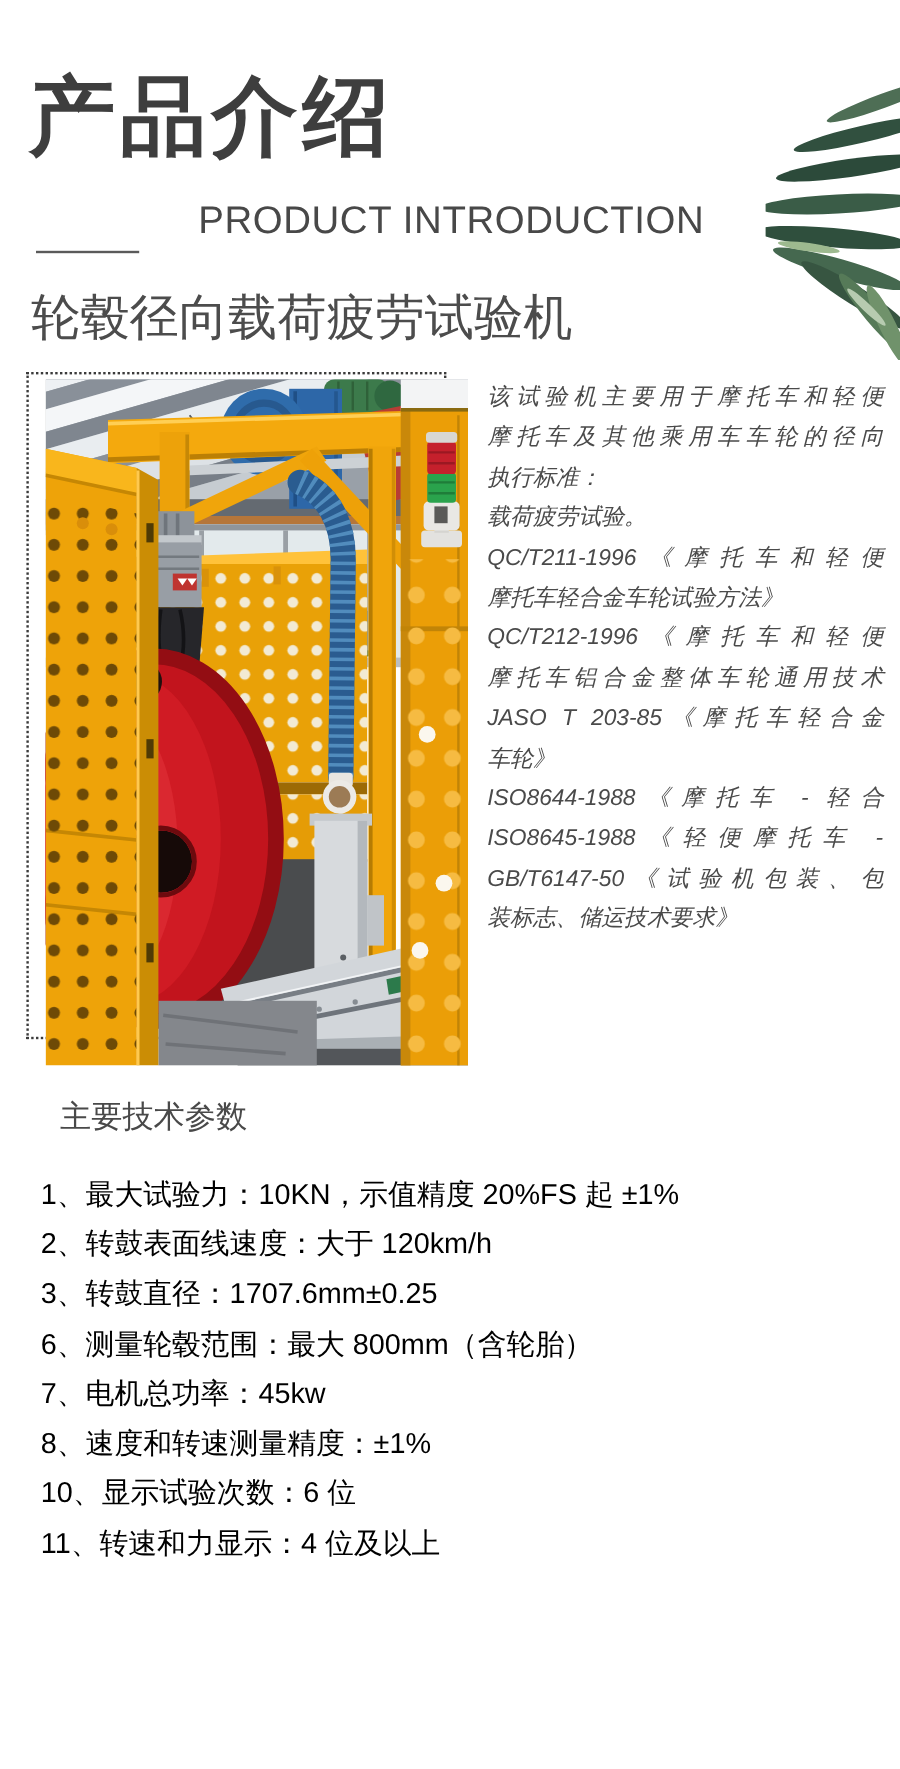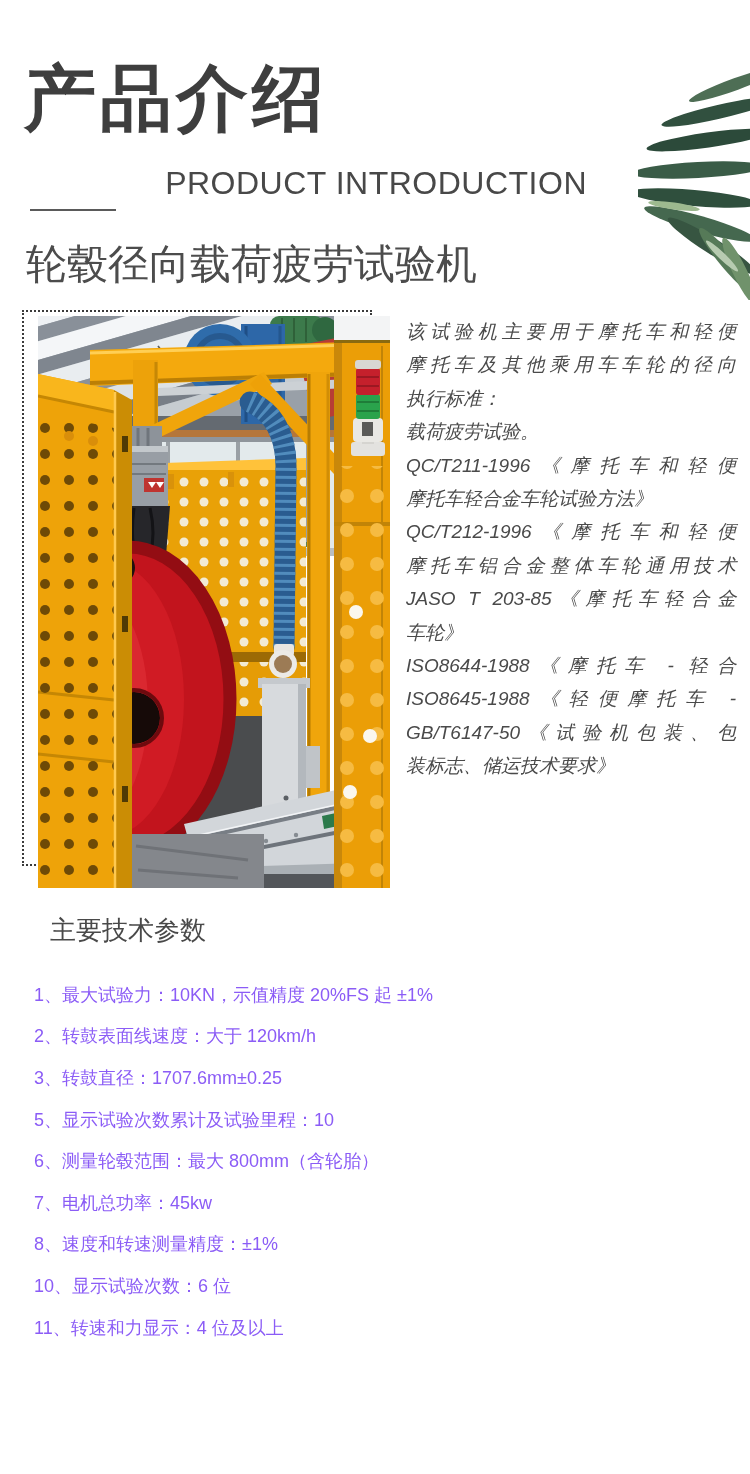--- a/index.html
+++ b/index.html
@@ -48,21 +48,21 @@
     white-space:normal;
     text-align:justify;text-align-last:justify;
   }
   .specs-heading{
     left:34px;top:912px;
     font-size:26px;line-height:36px;font-weight:500;color:#494949;margin-left:16px;
   }
   .specs{left:34px;top:974px;width:700px;}
   .spec-item{
     height:41.6px;display:flex;align-items:center;
-    font-size:18px;color:#8b5cf6;font-weight:400;white-space:nowrap;
+    font-size:24px;color:#000000;font-weight:400;white-space:nowrap;
   }
 </style>
 </head>
 <body>
 
 <svg class="abs leaf-decor" viewBox="0 0 112 252">
   <g>
     <ellipse cx="98" cy="36" rx="50" ry="6" fill="#4e6e55" transform="rotate(-20 98 36)"></ellipse>
     <ellipse cx="80" cy="64" rx="58" ry="7" fill="#31503f" transform="rotate(-13 80 64)"></ellipse>
     <ellipse cx="70" cy="92" rx="62" ry="7.5" fill="#2c4a3a" transform="rotate(-8 70 92)"></ellipse>
@@ -306,19 +306,18 @@
   <div class="desc-line just">ISO8645-1988《轻便摩托车 -</div>
   <div class="desc-line just">GB/T6147-50《试验机包装、包</div>
   <div class="desc-line">装标志、储运技术要求》</div>
 </div>
 
 <div class="abs specs-heading">主要技术参数</div>
 <div class="abs specs">
   <div class="spec-item">1、最大试验力：10KN，示值精度 20%FS 起 ±1%</div>
   <div class="spec-item">2、转鼓表面线速度：大于 120km/h</div>
   <div class="spec-item">3、转鼓直径：1707.6mm±0.25</div>
-  <div class="spec-item">5、显示试验次数累计及试验里程：10</div>
   <div class="spec-item">6、测量轮毂范围：最大 800mm（含轮胎）</div>
   <div class="spec-item">7、电机总功率：45kw</div>
   <div class="spec-item">8、速度和转速测量精度：±1%</div>
   <div class="spec-item">10、显示试验次数：6 位</div>
   <div class="spec-item">11、转速和力显示：4 位及以上</div>
 </div>
 
 </body></html>

